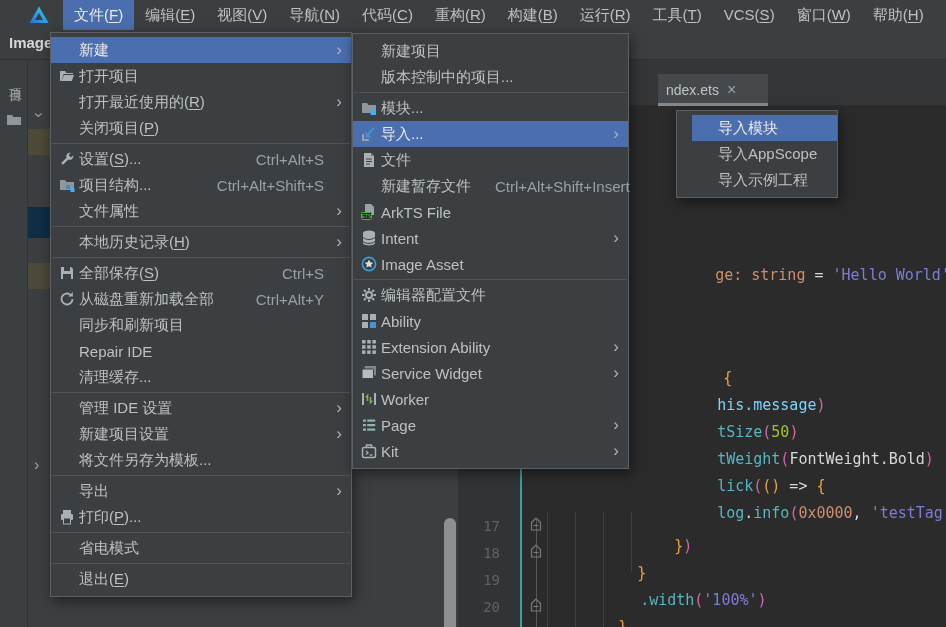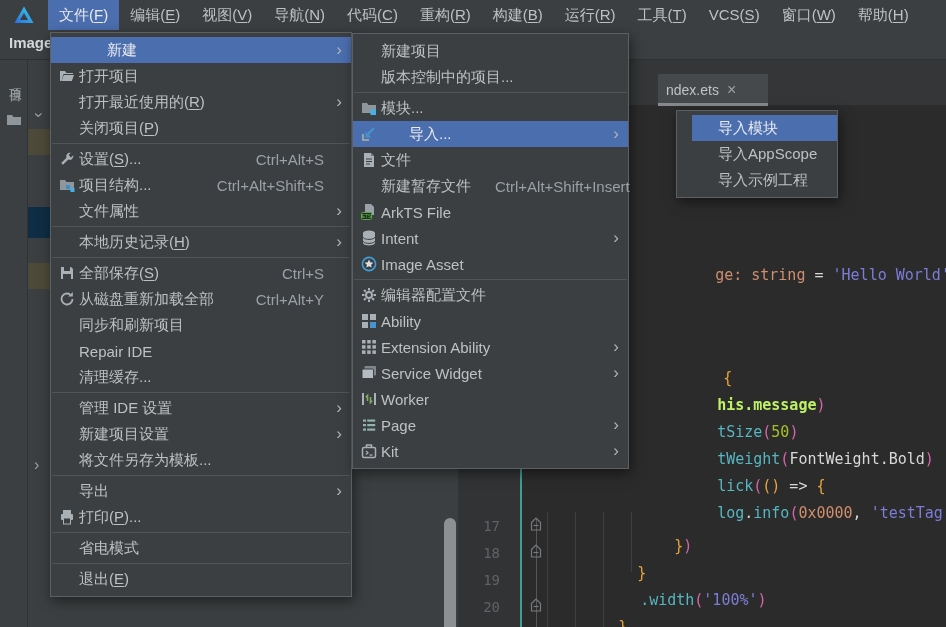--- a/index.html
+++ b/index.html
@@ -2,21 +2,21 @@
 <html><head>
 <meta charset="utf-8">
 <style>
   * { margin:0; padding:0; box-sizing:border-box; }
   html,body { width:946px; height:627px; overflow:hidden; background:#2b2b2b;
     font-family:"Liberation Sans","DejaVu Sans",sans-serif; }
   .abs { position:absolute; }
 
   
   #menubar { left:0; top:0; width:946px; height:30px; background:#3c3f41; z-index:5;
-    display:flex; align-items:stretch; color:#bdc1c3; font-size:15px; }
+    display:flex; align-items:stretch; color:#bdc1c3; font-size:15px;padding-left:15px; }
   #logo { width:48px; display:flex; align-items:center; justify-content:center; }
   .mb-item { padding:0 11px; line-height:30px; white-space:nowrap; cursor:default; }
   .mb-item.sel { background:#4b6eaf; color:#e8eaec; }
   #win-title { position:absolute; left:862px; top:0; width:84px; line-height:30px;
     color:#8b8f92; font-size:15px; white-space:nowrap; overflow:hidden; }
 
   
   #row2 { left:0; top:30px; width:946px; height:30px; background:#3c3f41;
     border-bottom:1px solid #2f3234; z-index:1; }
   #proj-name { position:absolute; left:9px; top:4px; font-size:15px; font-weight:bold; color:#d4d7d9; }
@@ -58,30 +58,30 @@
 
   .code-line { position:absolute; font:15px "DejaVu Sans Mono",monospace; white-space:pre; color:#d8d8d8; }
   .tk-prop { color:#cf8e6d; }
   .tk-str  { color:#7d7dd8; }
   .tk-fn   { color:#56b6c2; }
   .tk-par  { color:#d565a8; }
   .tk-num  { color:#a8c023; }
   .tk-hex  { color:#cf8e6d; }
   .tk-brace{ color:#e8a33d; }
   .tk-pl   { color:#d8d8d8; }
-  .tk-bold { color:#bef264; font-weight:bold; }
+  .tk-bold { color:#7dd3fc; font-weight:normal; }
 
   
   .menu { position:absolute; background:#3c3f41; border:1px solid #5d6062; padding:4px 0;
     box-shadow:2px 4px 12px rgba(0,0,0,.5); color:#bdc1c3; font-size:15px; }
   #file-menu   { left:50px;  top:32px;  width:302px; z-index:10; }
   #new-submenu { left:352px; top:33px;  width:277px; z-index:11; }
   #import-submenu { left:676px; top:110px; width:162px; z-index:12;padding-left:15px; }
   .mi { height:26px; display:flex; align-items:center; padding:0 9px 0 8px; cursor:default; }
-  .mi.sel { background:#4b6eaf; color:#e8eaec;gap:28px; }
+  .mi.sel { background:#4b6eaf; color:#e8eaec; }
   .mi .ic { width:20px; min-width:20px; height:16px; display:inline-flex; align-items:center; }
   .noicons .mi { padding-left:26px; }
   .mi .lbl { white-space:nowrap; }
   .mi .sc { margin-left:auto; color:#9aa0a6; white-space:nowrap; padding-left:24px; }
   .mi.sel .sc { color:#cdd6e4; }
   .mi .arr { width:12px; min-width:12px; text-align:right; color:#aeb3b7; font-size:17px;
     line-height:14px; margin-left:6px; }
   .mi .sc:empty { padding-left:0; }
   .msep { height:1px; background:#515456; margin:2px 1px; }
   u { text-underline-offset:2px; }

